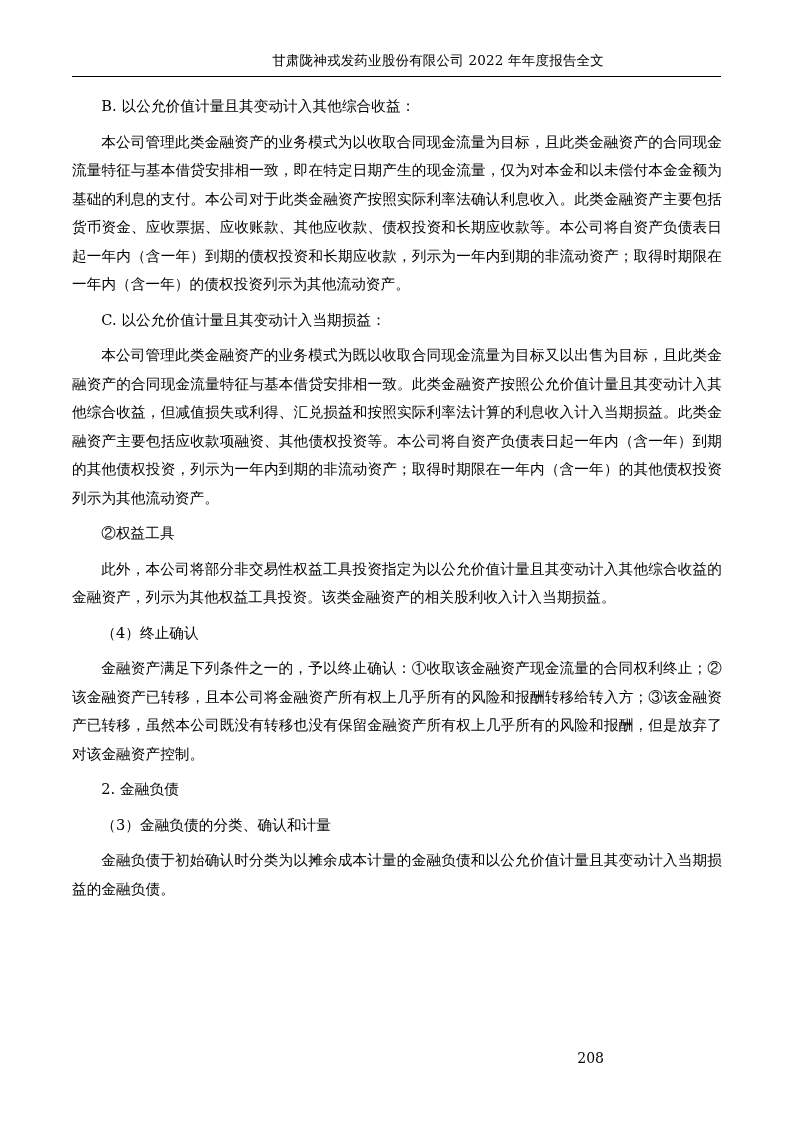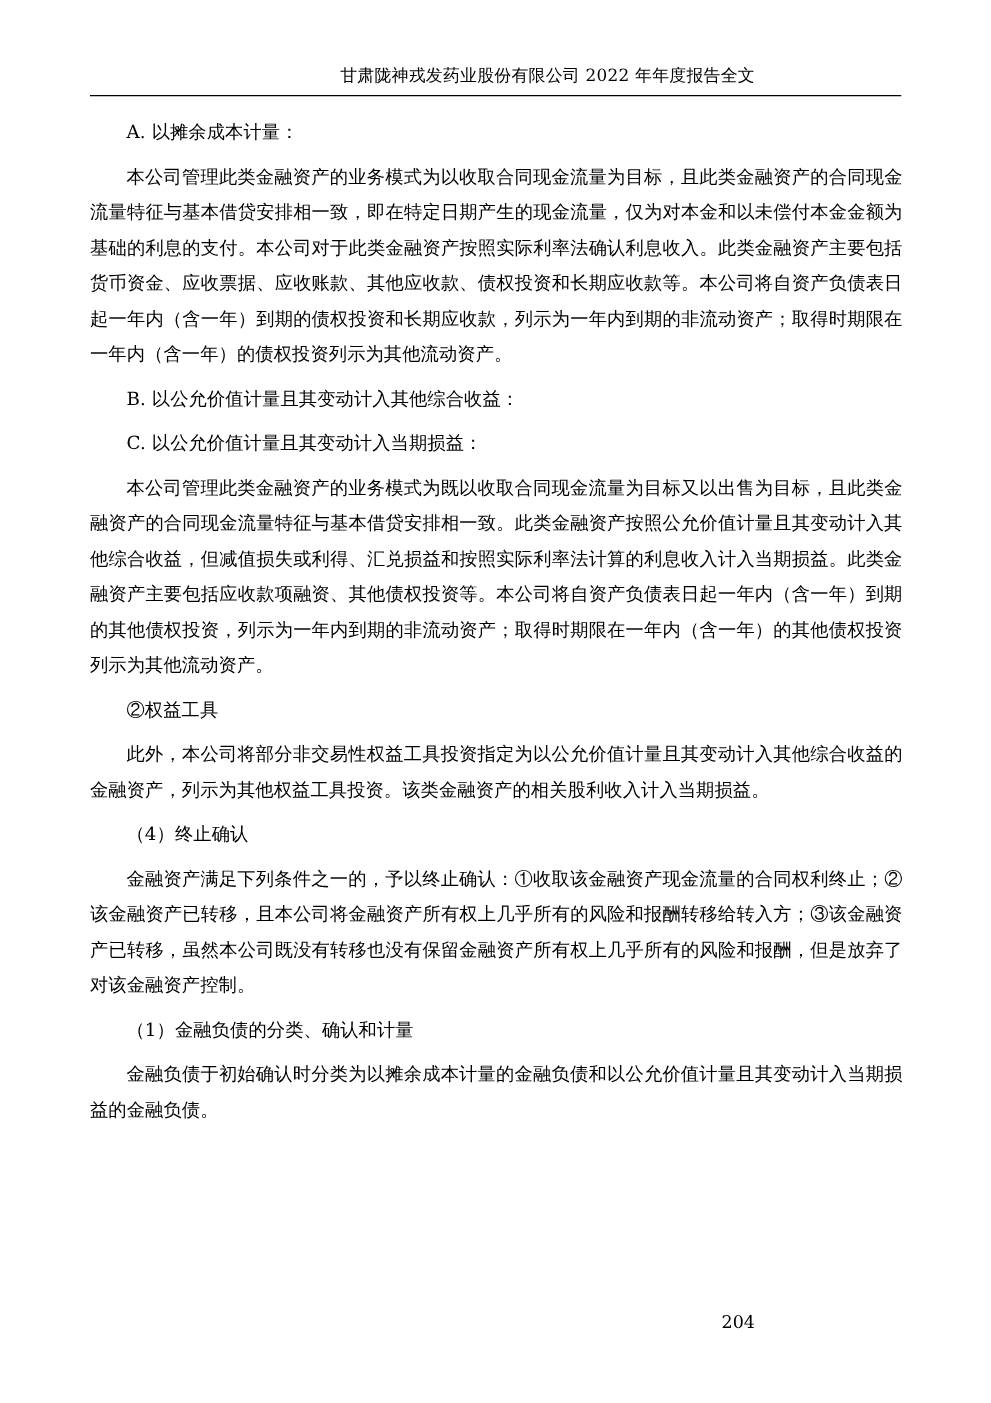--- a/index.html
+++ b/index.html
@@ -65,29 +65,29 @@
 </style>
 </head>
 <body>
 
 <div class="page">
 
   <div class="header">甘肃陇神戎发药业股份有限公司 2022 年年度报告全文</div>
   <div class="header-rule"></div>
 
   <div class="content">
-    <p class="para">A. 以摊余成本计量：</p>
+    <p class="para">B. 以公允价值计量且其变动计入其他综合收益：</p>
     <p class="para">本公司管理此类金融资产的业务模式为以收取合同现金流量为目标，且此类金融资产的合同现金流量特征与基本借贷安排相一致，即在特定日期产生的现金流量，仅为对本金和以未偿付本金金额为基础的利息的支付。本公司对于此类金融资产按照实际利率法确认利息收入。此类金融资产主要包括货币资金、应收票据、应收账款、其他应收款、债权投资和长期应收款等。本公司将自资产负债表日起一年内（含一年）到期的债权投资和长期应收款，列示为一年内到期的非流动资产；取得时期限在一年内（含一年）的债权投资列示为其他流动资产。</p>
-    <p class="para">B. 以公允价值计量且其变动计入其他综合收益：</p>
     <p class="para">C. 以公允价值计量且其变动计入当期损益：</p>
     <p class="para">本公司管理此类金融资产的业务模式为既以收取合同现金流量为目标又以出售为目标，且此类金融资产的合同现金流量特征与基本借贷安排相一致。此类金融资产按照公允价值计量且其变动计入其他综合收益，但减值损失或利得、汇兑损益和按照实际利率法计算的利息收入计入当期损益。此类金融资产主要包括应收款项融资、其他债权投资等。本公司将自资产负债表日起一年内（含一年）到期的其他债权投资，列示为一年内到期的非流动资产；取得时期限在一年内（含一年）的其他债权投资列示为其他流动资产。</p>
     <p class="para">②权益工具</p>
     <p class="para">此外，本公司将部分非交易性权益工具投资指定为以公允价值计量且其变动计入其他综合收益的金融资产，列示为其他权益工具投资。该类金融资产的相关股利收入计入当期损益。</p>
     <p class="para">（4）终止确认</p>
     <p class="para">金融资产满足下列条件之一的，予以终止确认：①收取该金融资产现金流量的合同权利终止；②该金融资产已转移，且本公司将金融资产所有权上几乎所有的风险和报酬转移给转入方；③该金融资产已转移，虽然本公司既没有转移也没有保留金融资产所有权上几乎所有的风险和报酬，但是放弃了对该金融资产控制。</p>
-    <p class="para">（1）金融负债的分类、确认和计量</p>
+    <p class="para">2. 金融负债</p>
+    <p class="para">（3）金融负债的分类、确认和计量</p>
     <p class="para">金融负债于初始确认时分类为以摊余成本计量的金融负债和以公允价值计量且其变动计入当期损益的金融负债。</p>
 
   </div>
 
-  <div class="footer-page">204</div>
+  <div class="footer-page">208</div>
 
 </div>
 
 </body></html>

